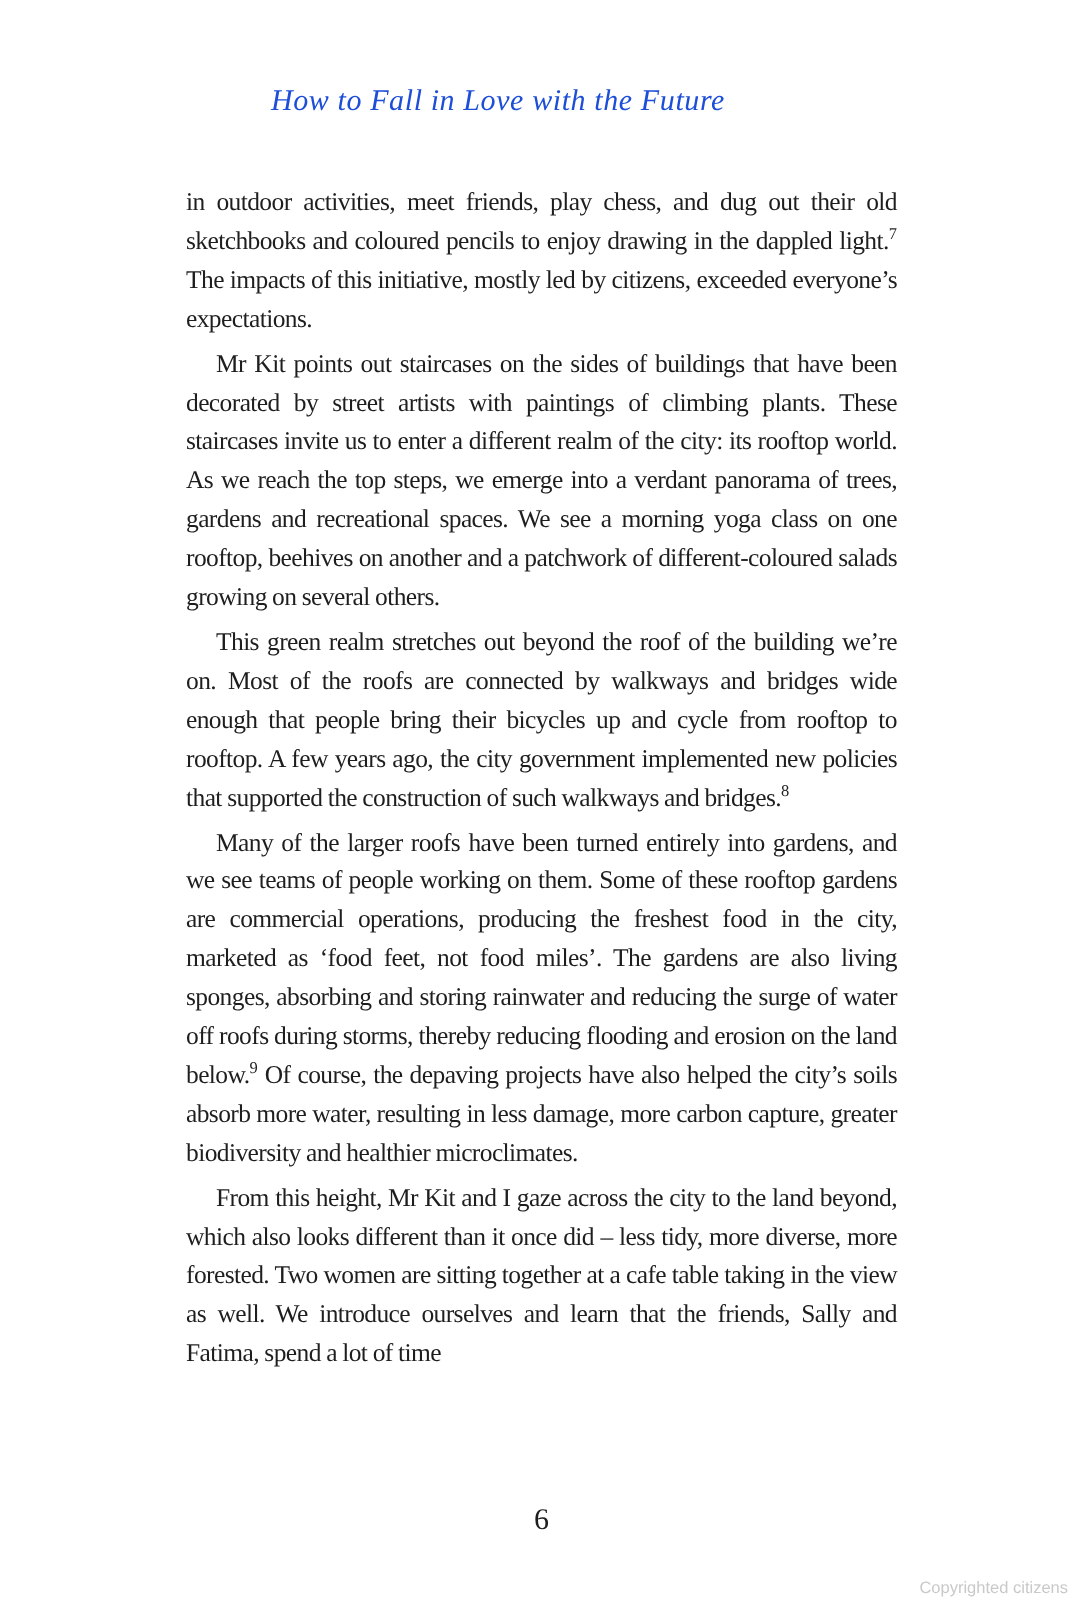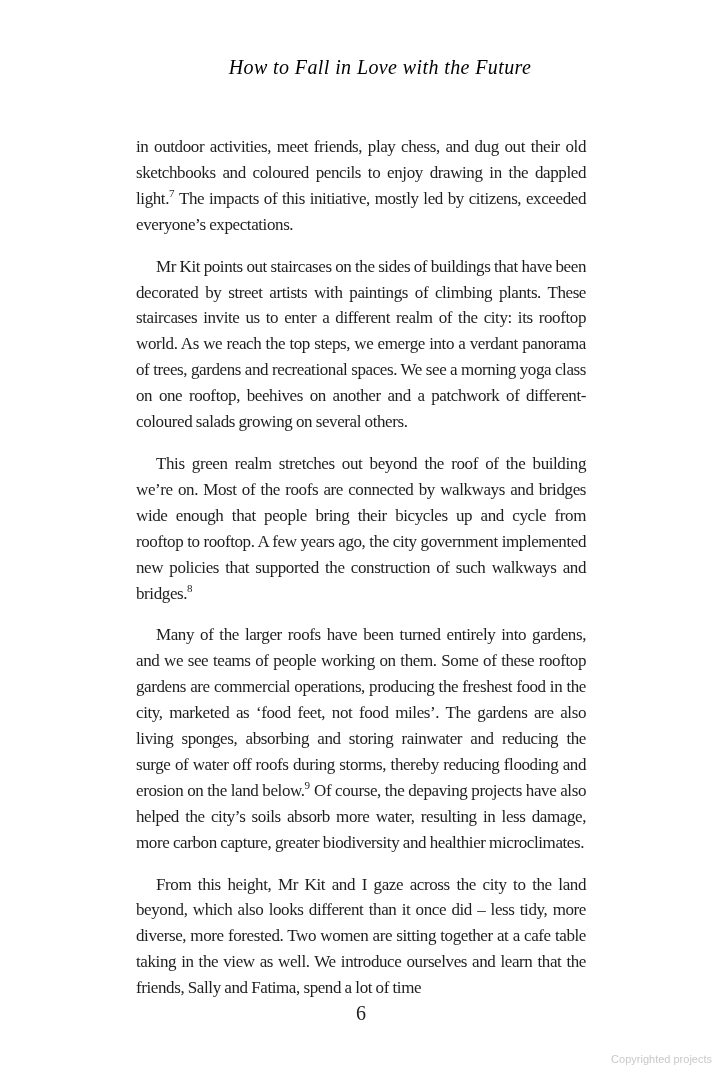--- a/index.html
+++ b/index.html
@@ -16,32 +16,31 @@
   }
   .running-header {
     position: absolute;
     top: 56px;
     left: 0;
     width: 664px;
     text-align: center;
     font-style: italic;
     font-size: 20px;
     letter-spacing: 0.4px;
-    color: #000000;
-    padding-left: 48px;
+    color: #1d4ed8;
   }
   .body-text {
     position: absolute;
     left: 120px;
     top: 118px;
     width: 482px;
     color: #1e1e1e;
   }
   .para {
-    margin: 16px;
+    margin: 4px;
     font-size: 17px;
     line-height: 25.9px;
     text-align: justify;
     letter-spacing: -0.4px;
     word-spacing: -0.3px;
   }
   .para.indent {
     text-indent: 20px;
     font-family: Liberation Serif, serif;
   }
@@ -77,13 +76,13 @@
 <div class="body-text">
     <p class="para">in outdoor activities, meet friends, play chess, and dug out their old sketchbooks and coloured pencils to enjoy drawing in the dappled light.<sup>7</sup> The impacts of this initiative, mostly led by citizens, exceeded everyone’s expectations.</p>
     <p class="para indent">Mr Kit points out staircases on the sides of buildings that have been decorated by street artists with paintings of climbing plants. These staircases invite us to enter a different realm of the city: its rooftop world. As we reach the top steps, we emerge into a verdant panorama of trees, gardens and recreational spaces. We see a morning yoga class on one rooftop, beehives on another and a patchwork of different-coloured salads growing on several others.</p>
     <p class="para indent">This green realm stretches out beyond the roof of the building we’re on. Most of the roofs are connected by walkways and bridges wide enough that people bring their bicycles up and cycle from rooftop to rooftop. A few years ago, the city government implemented new policies that supported the construction of such walkways and bridges.<sup>8</sup></p>
     <p class="para indent">Many of the larger roofs have been turned entirely into gardens, and we see teams of people working on them. Some of these rooftop gardens are commercial operations, producing the freshest food in the city, marketed as ‘food feet, not food miles’. The gardens are also living sponges, absorbing and storing rainwater and reducing the surge of water off roofs during storms, thereby reducing flooding and erosion on the land below.<sup>9</sup> Of course, the depaving projects have also helped the city’s soils absorb more water, resulting in less damage, more carbon capture, greater biodiversity and healthier microclimates.</p>
     <p class="para indent">From this height, Mr Kit and I gaze across the city to the land beyond, which also looks different than it once did – less tidy, more diverse, more forested. Two women are sitting together at a cafe table taking in the view as well. We introduce ourselves and learn that the friends, Sally and Fatima, spend a lot of time</p>
   </div>
 
 <div class="page-number">6</div>
 
-<div class="watermark">Copyrighted projects</div>
+<div class="watermark">Copyrighted citizens</div>
 
 </body></html>

